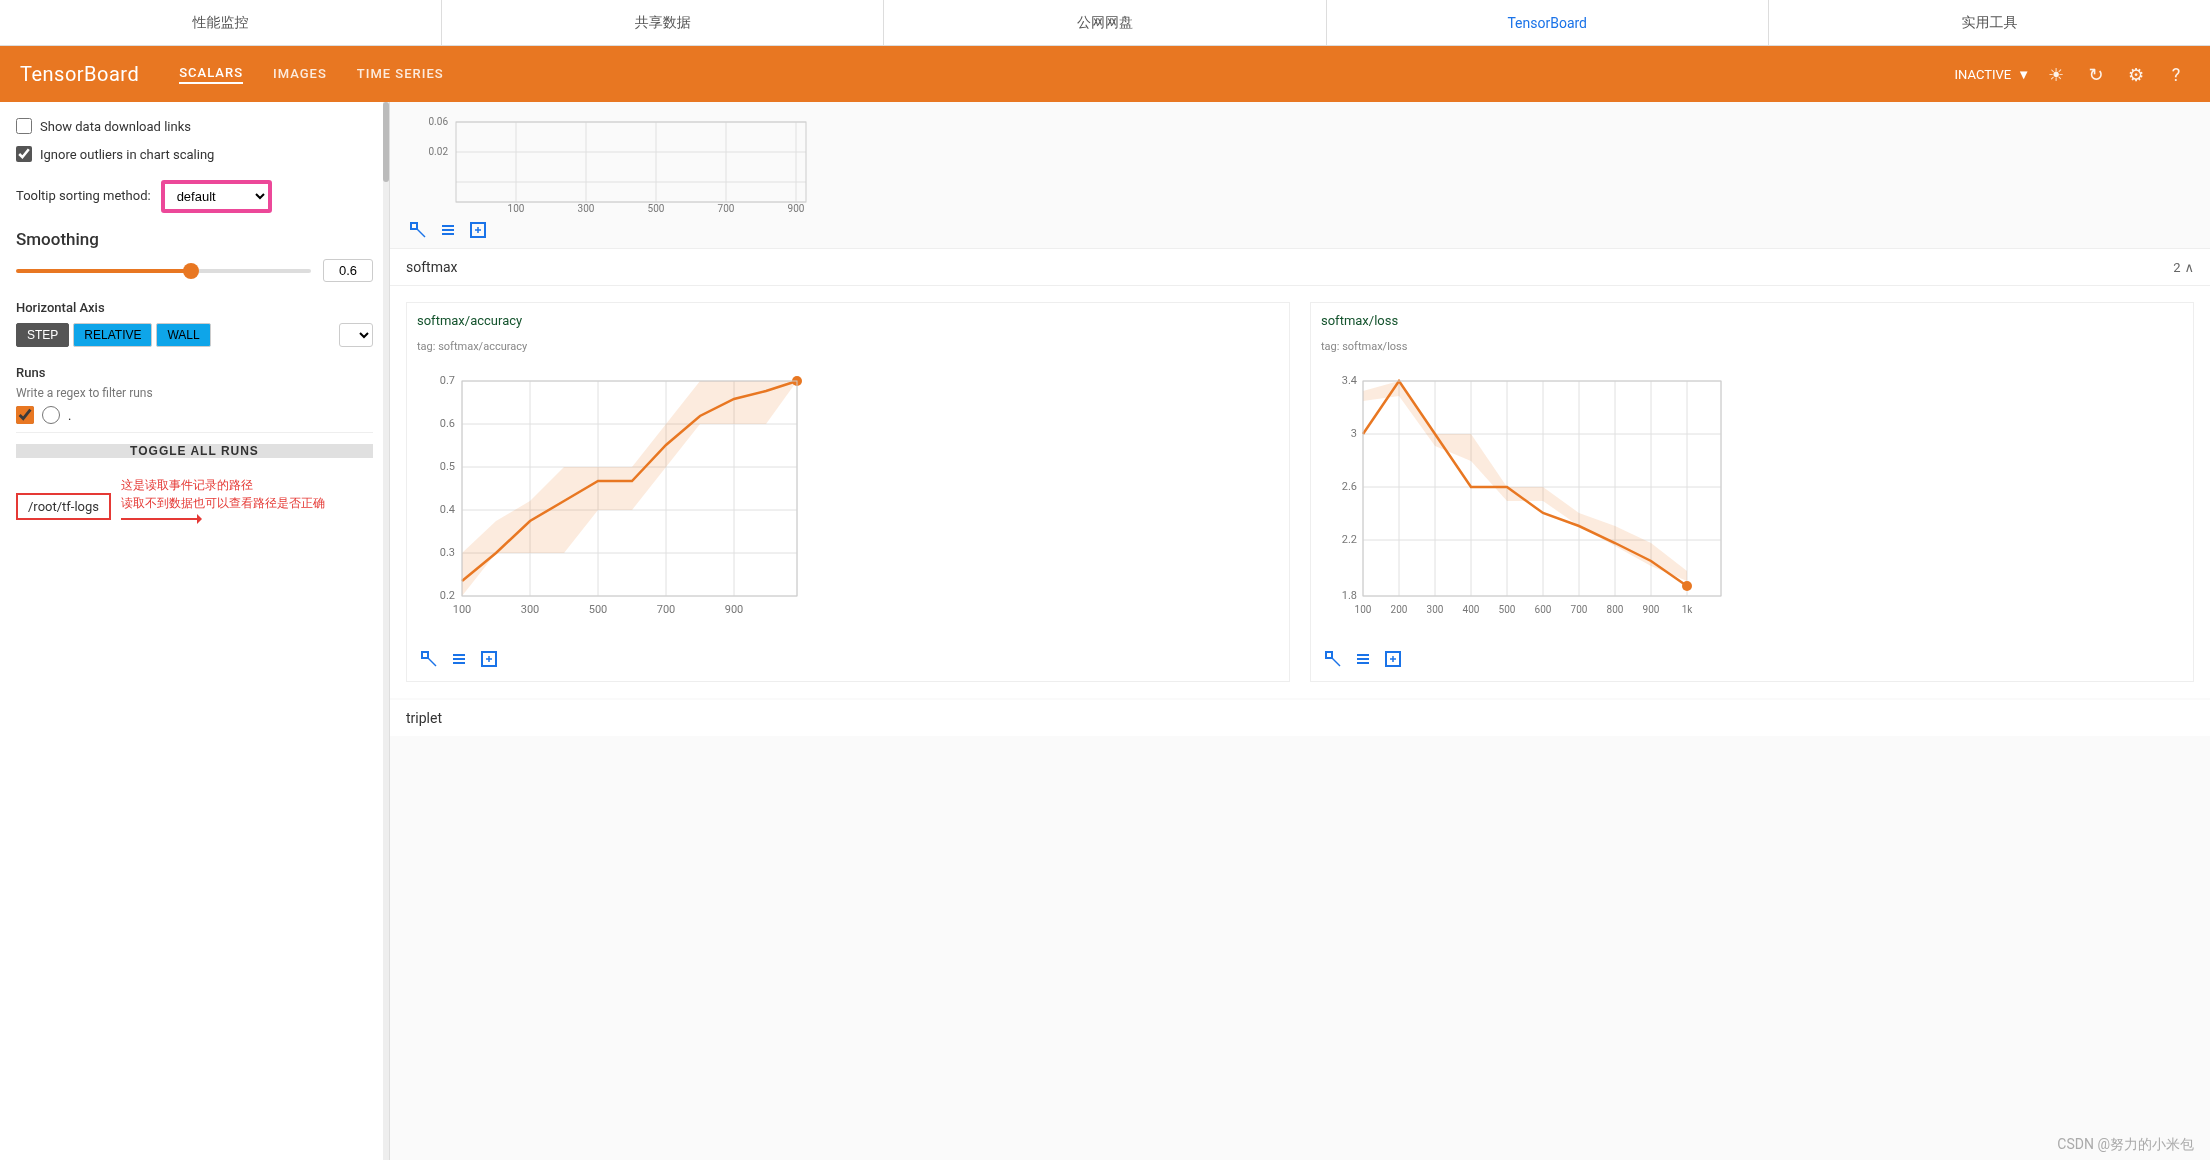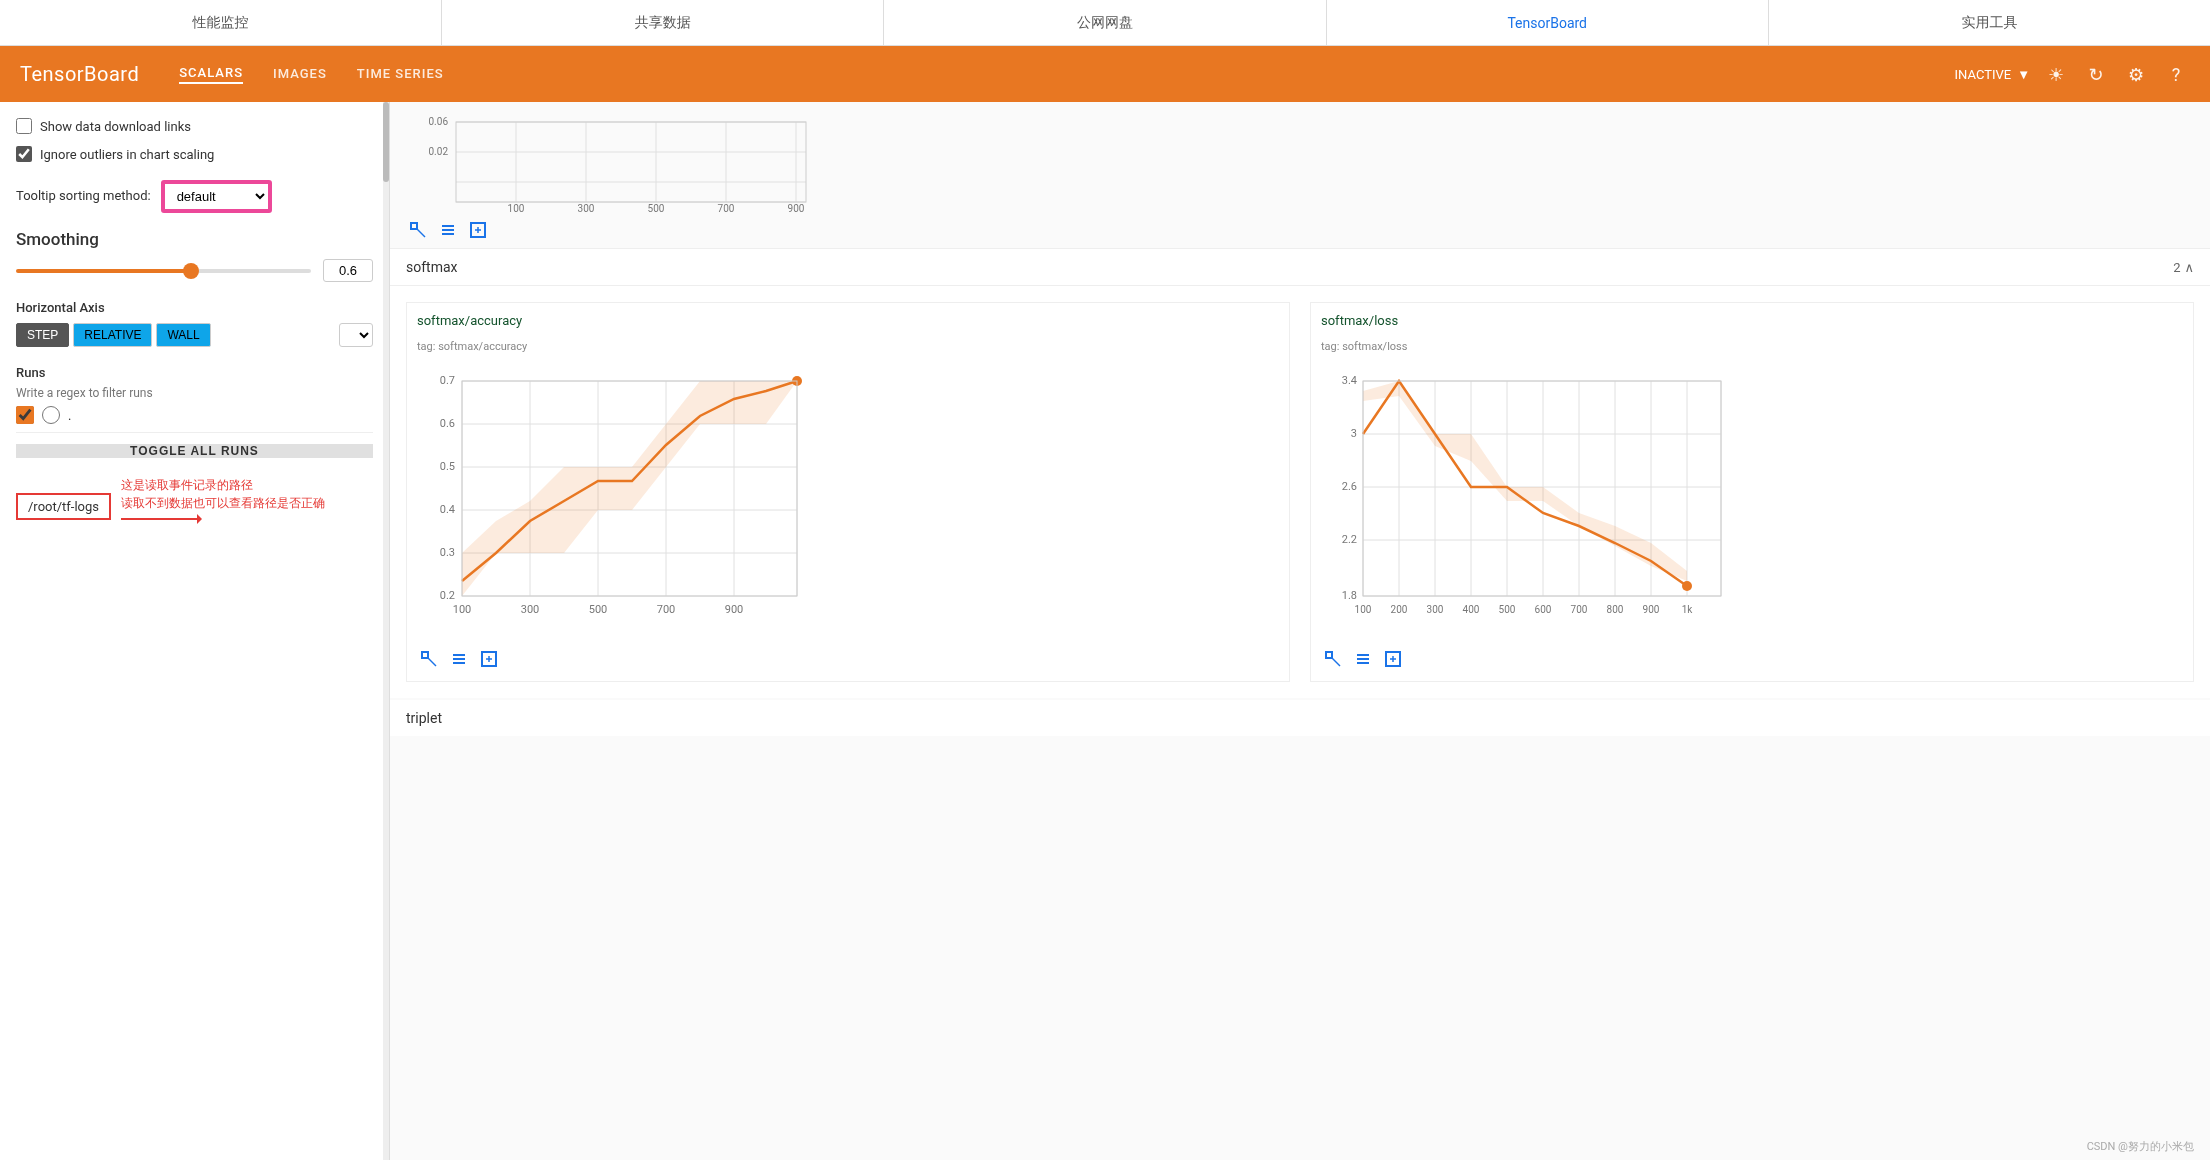--- a/index.html
+++ b/index.html
@@ -407,21 +407,21 @@
     .triplet-title {
       font-size: 14px;
       color: #333;
     }
 
     
     .watermark {
       position: fixed;
       bottom: 6px;
       right: 16px;
-      font-size: 11px;
+      font-size: 14px;
       color: #aaa;
     }
   </style>
 </head>
 <body>
 
 <nav class="top-nav">
   <div class="top-nav-item">
     <span>性能监控</span>
   </div>

